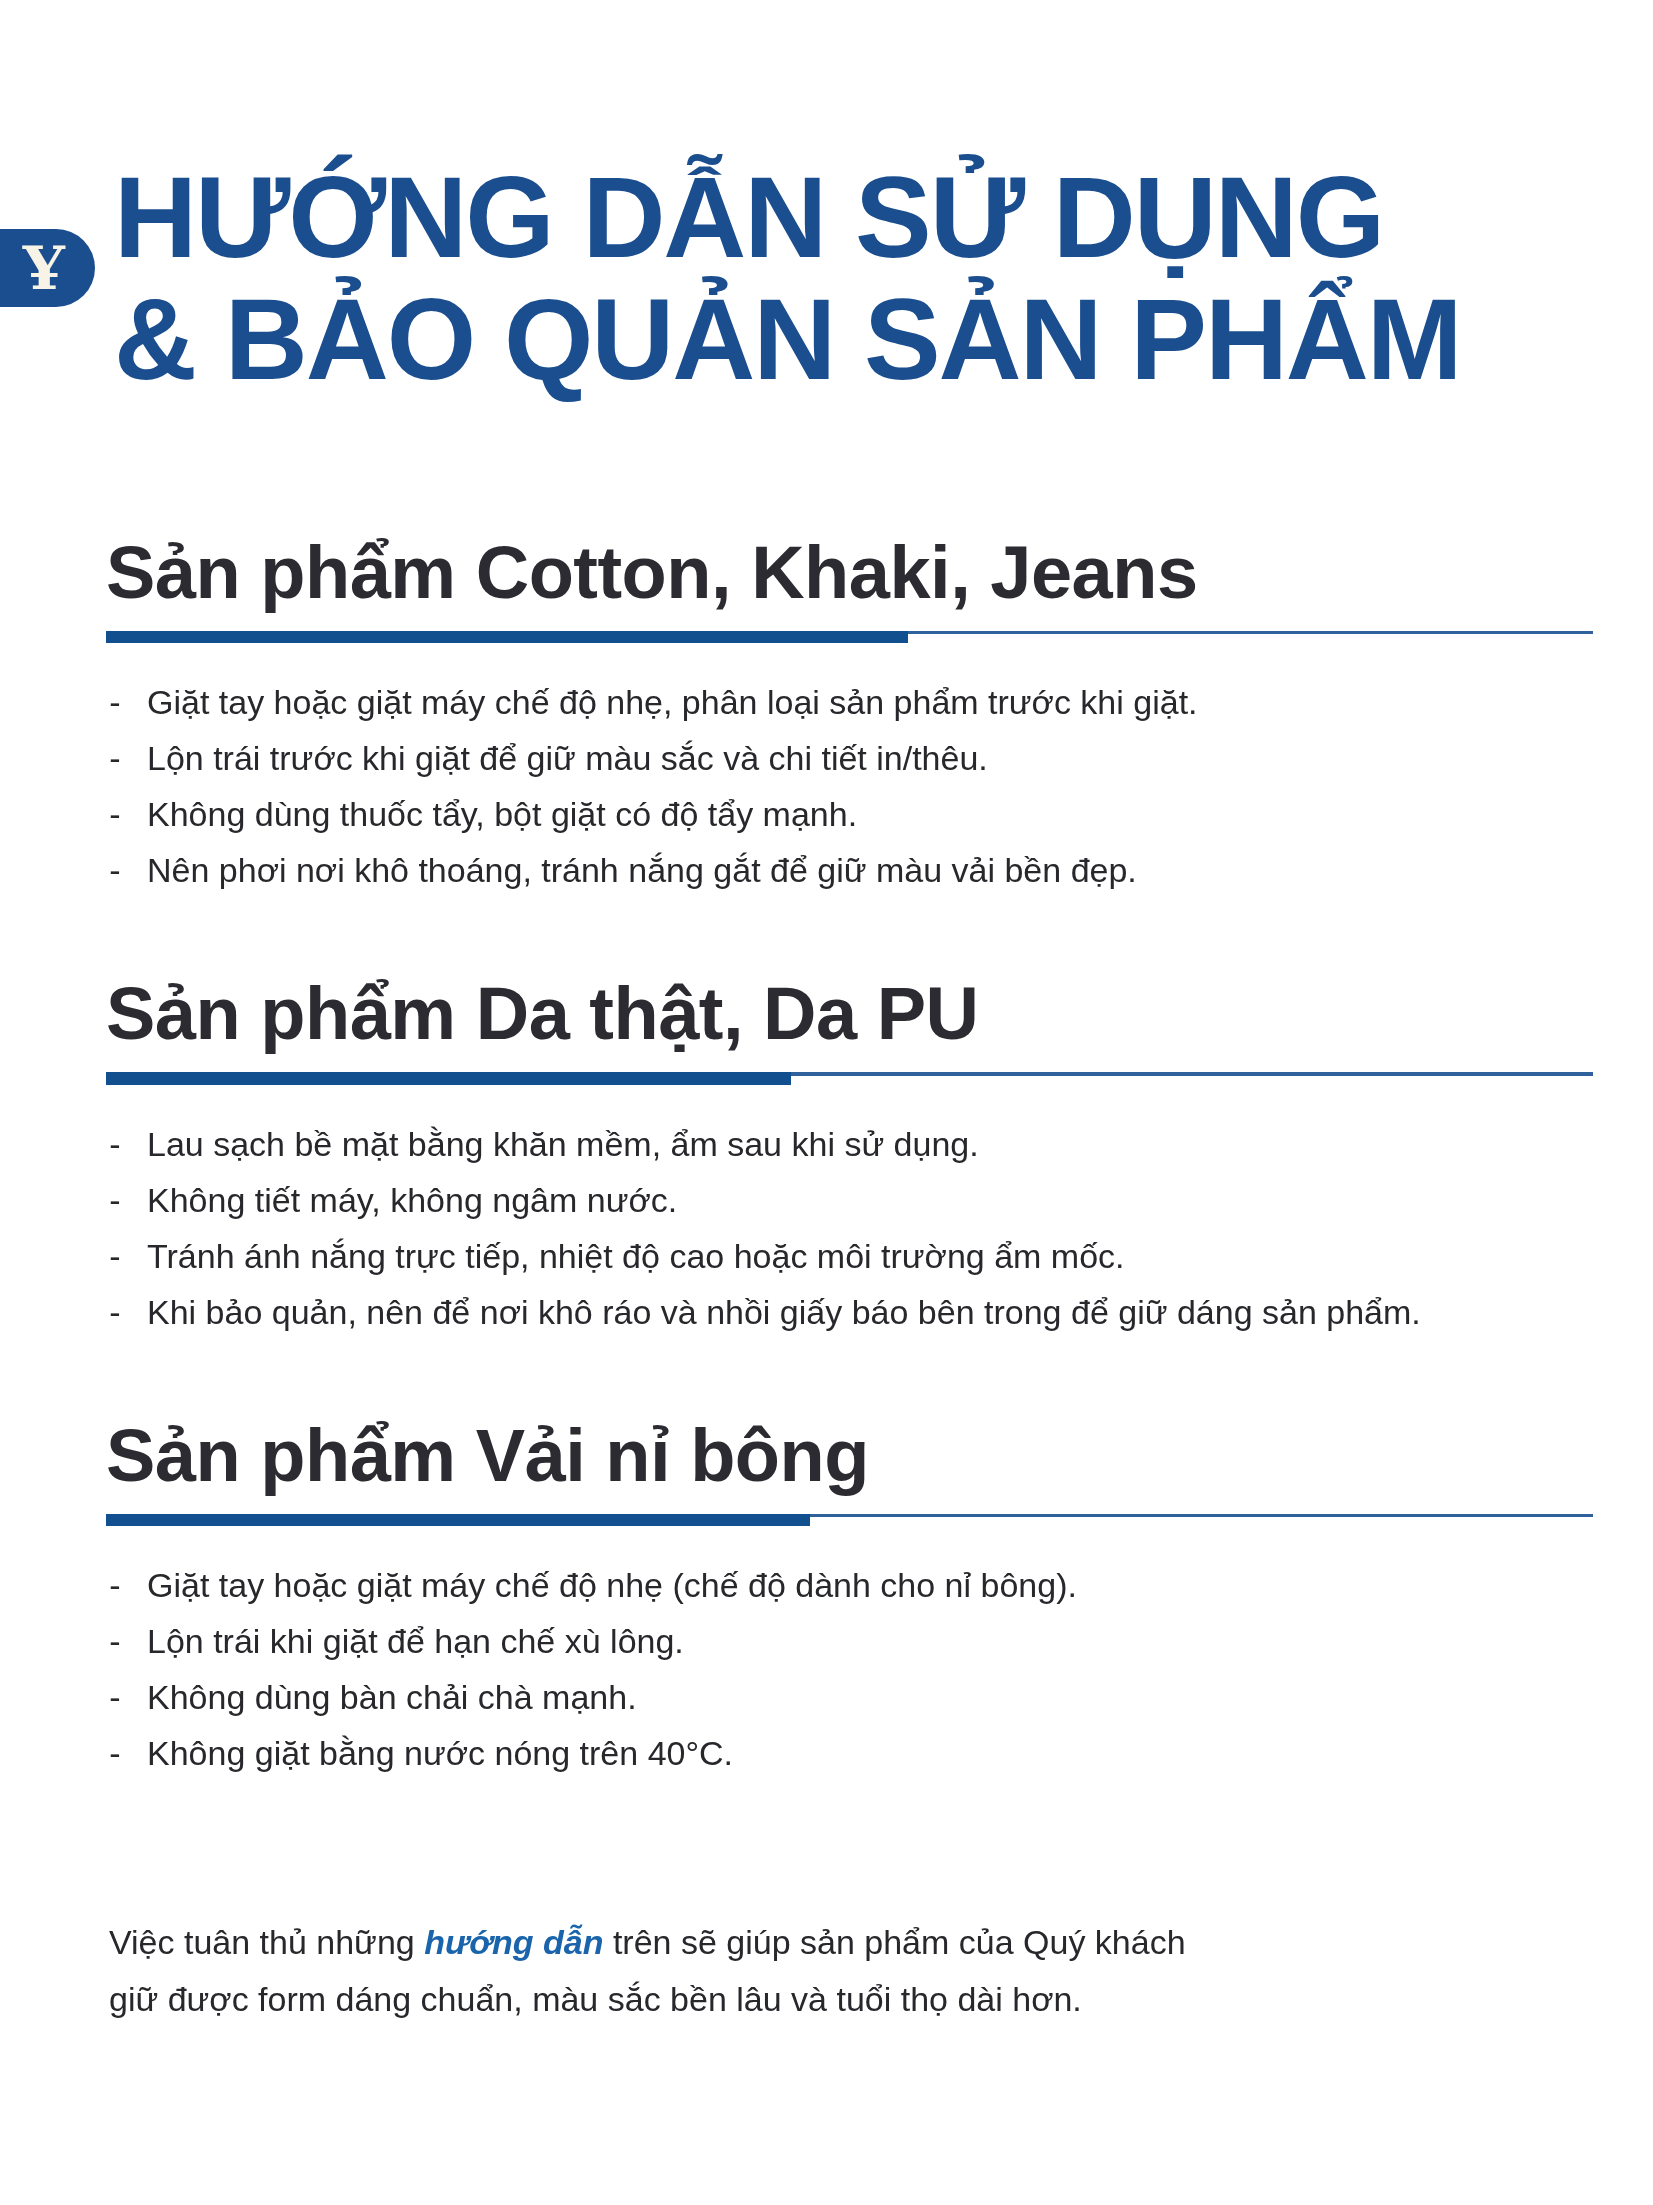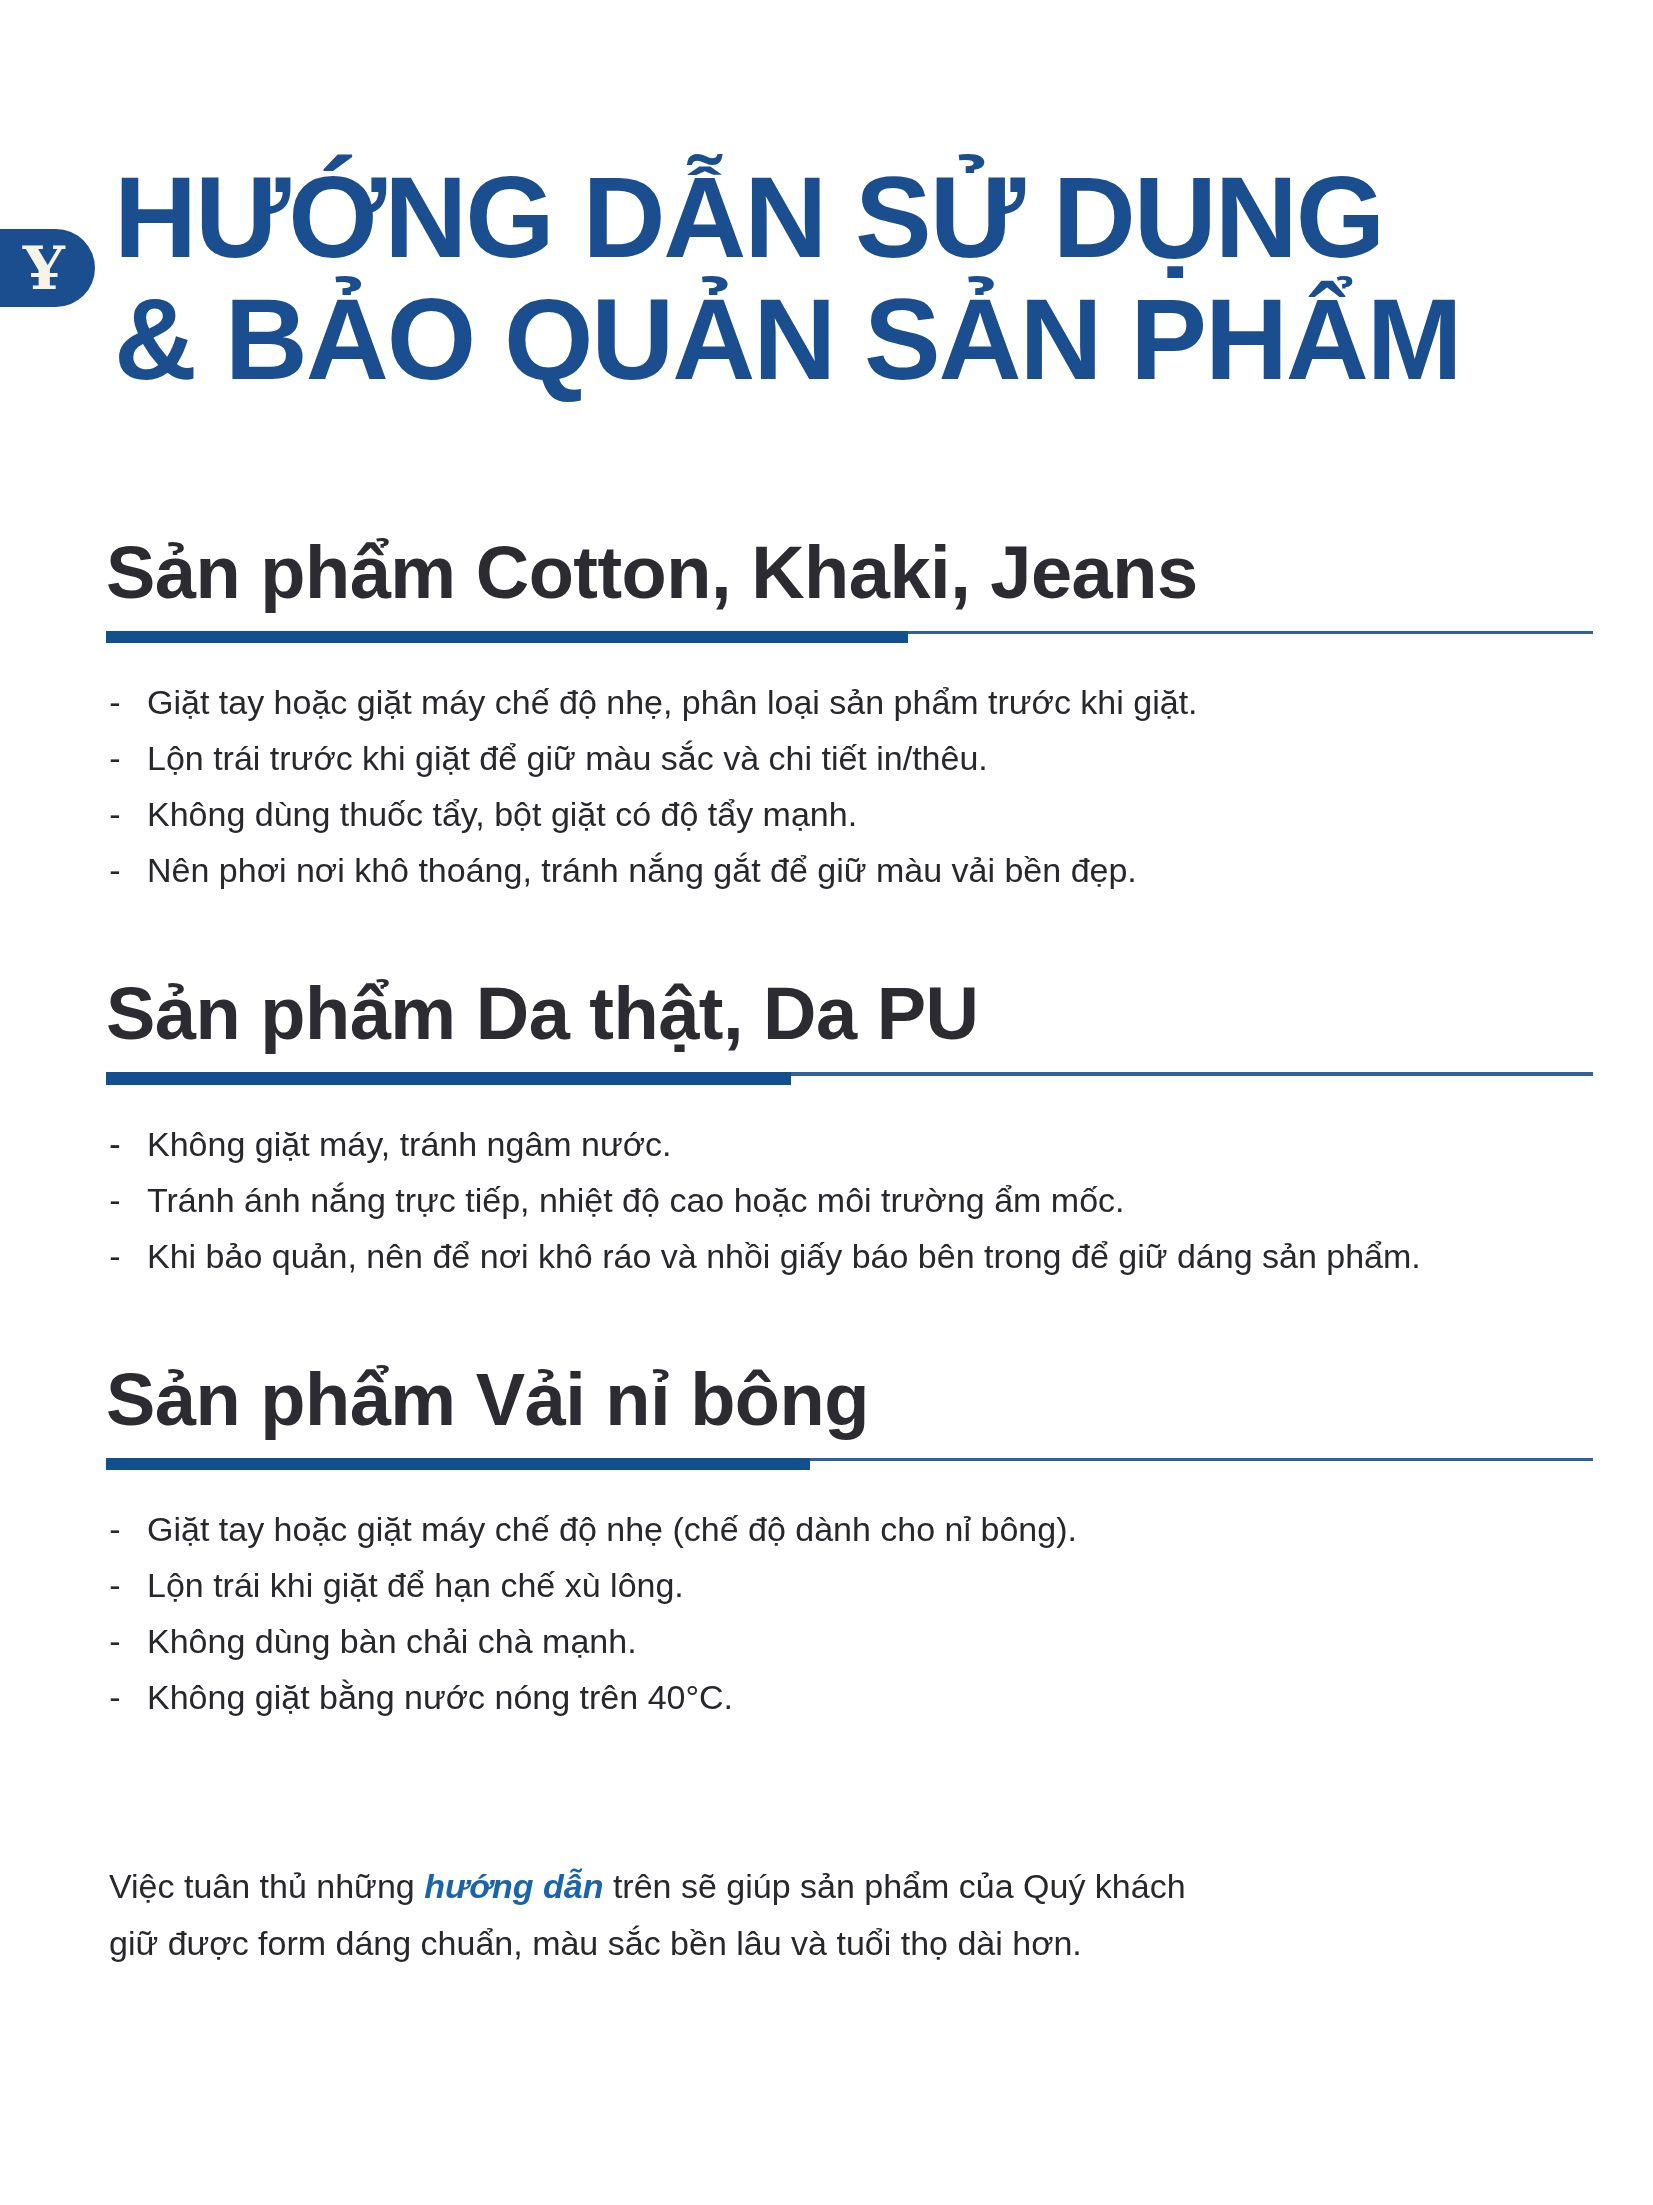--- a/index.html
+++ b/index.html
@@ -76,22 +76,22 @@
     </ul>
   </section>
 
   <section class="sec sec-1">
     <h2 class="sec-heading">Sản phẩm Da thật, Da PU</h2>
     <div class="rule">
       <div class="rule-thin"></div>
       <div class="rule-thick"></div>
     </div>
     <ul class="bullets">
-      <li><span class="dash">-</span></li>
-      <li><span class="dash">-</span><span>Không giặt máy, tránh ngâm nước.</span></li>
+      <li><span class="dash">-</span><span>Lau sạch bề mặt bằng khăn mềm, ẩm sau khi sử dụng.</span></li>
+      <li><span class="dash">-</span><span>Không tiết máy, không ngâm nước.</span></li>
       <li><span class="dash">-</span><span>Tránh ánh nắng trực tiếp, nhiệt độ cao hoặc môi trường ẩm mốc.</span></li>
       <li><span class="dash">-</span><span>Khi bảo quản, nên để nơi khô ráo và nhồi giấy báo bên trong để giữ dáng sản phẩm.</span></li>
     </ul>
   </section>
 
   <section class="sec sec-2">
     <h2 class="sec-heading">Sản phẩm Vải nỉ bông</h2>
     <div class="rule">
       <div class="rule-thin"></div>
       <div class="rule-thick"></div>

